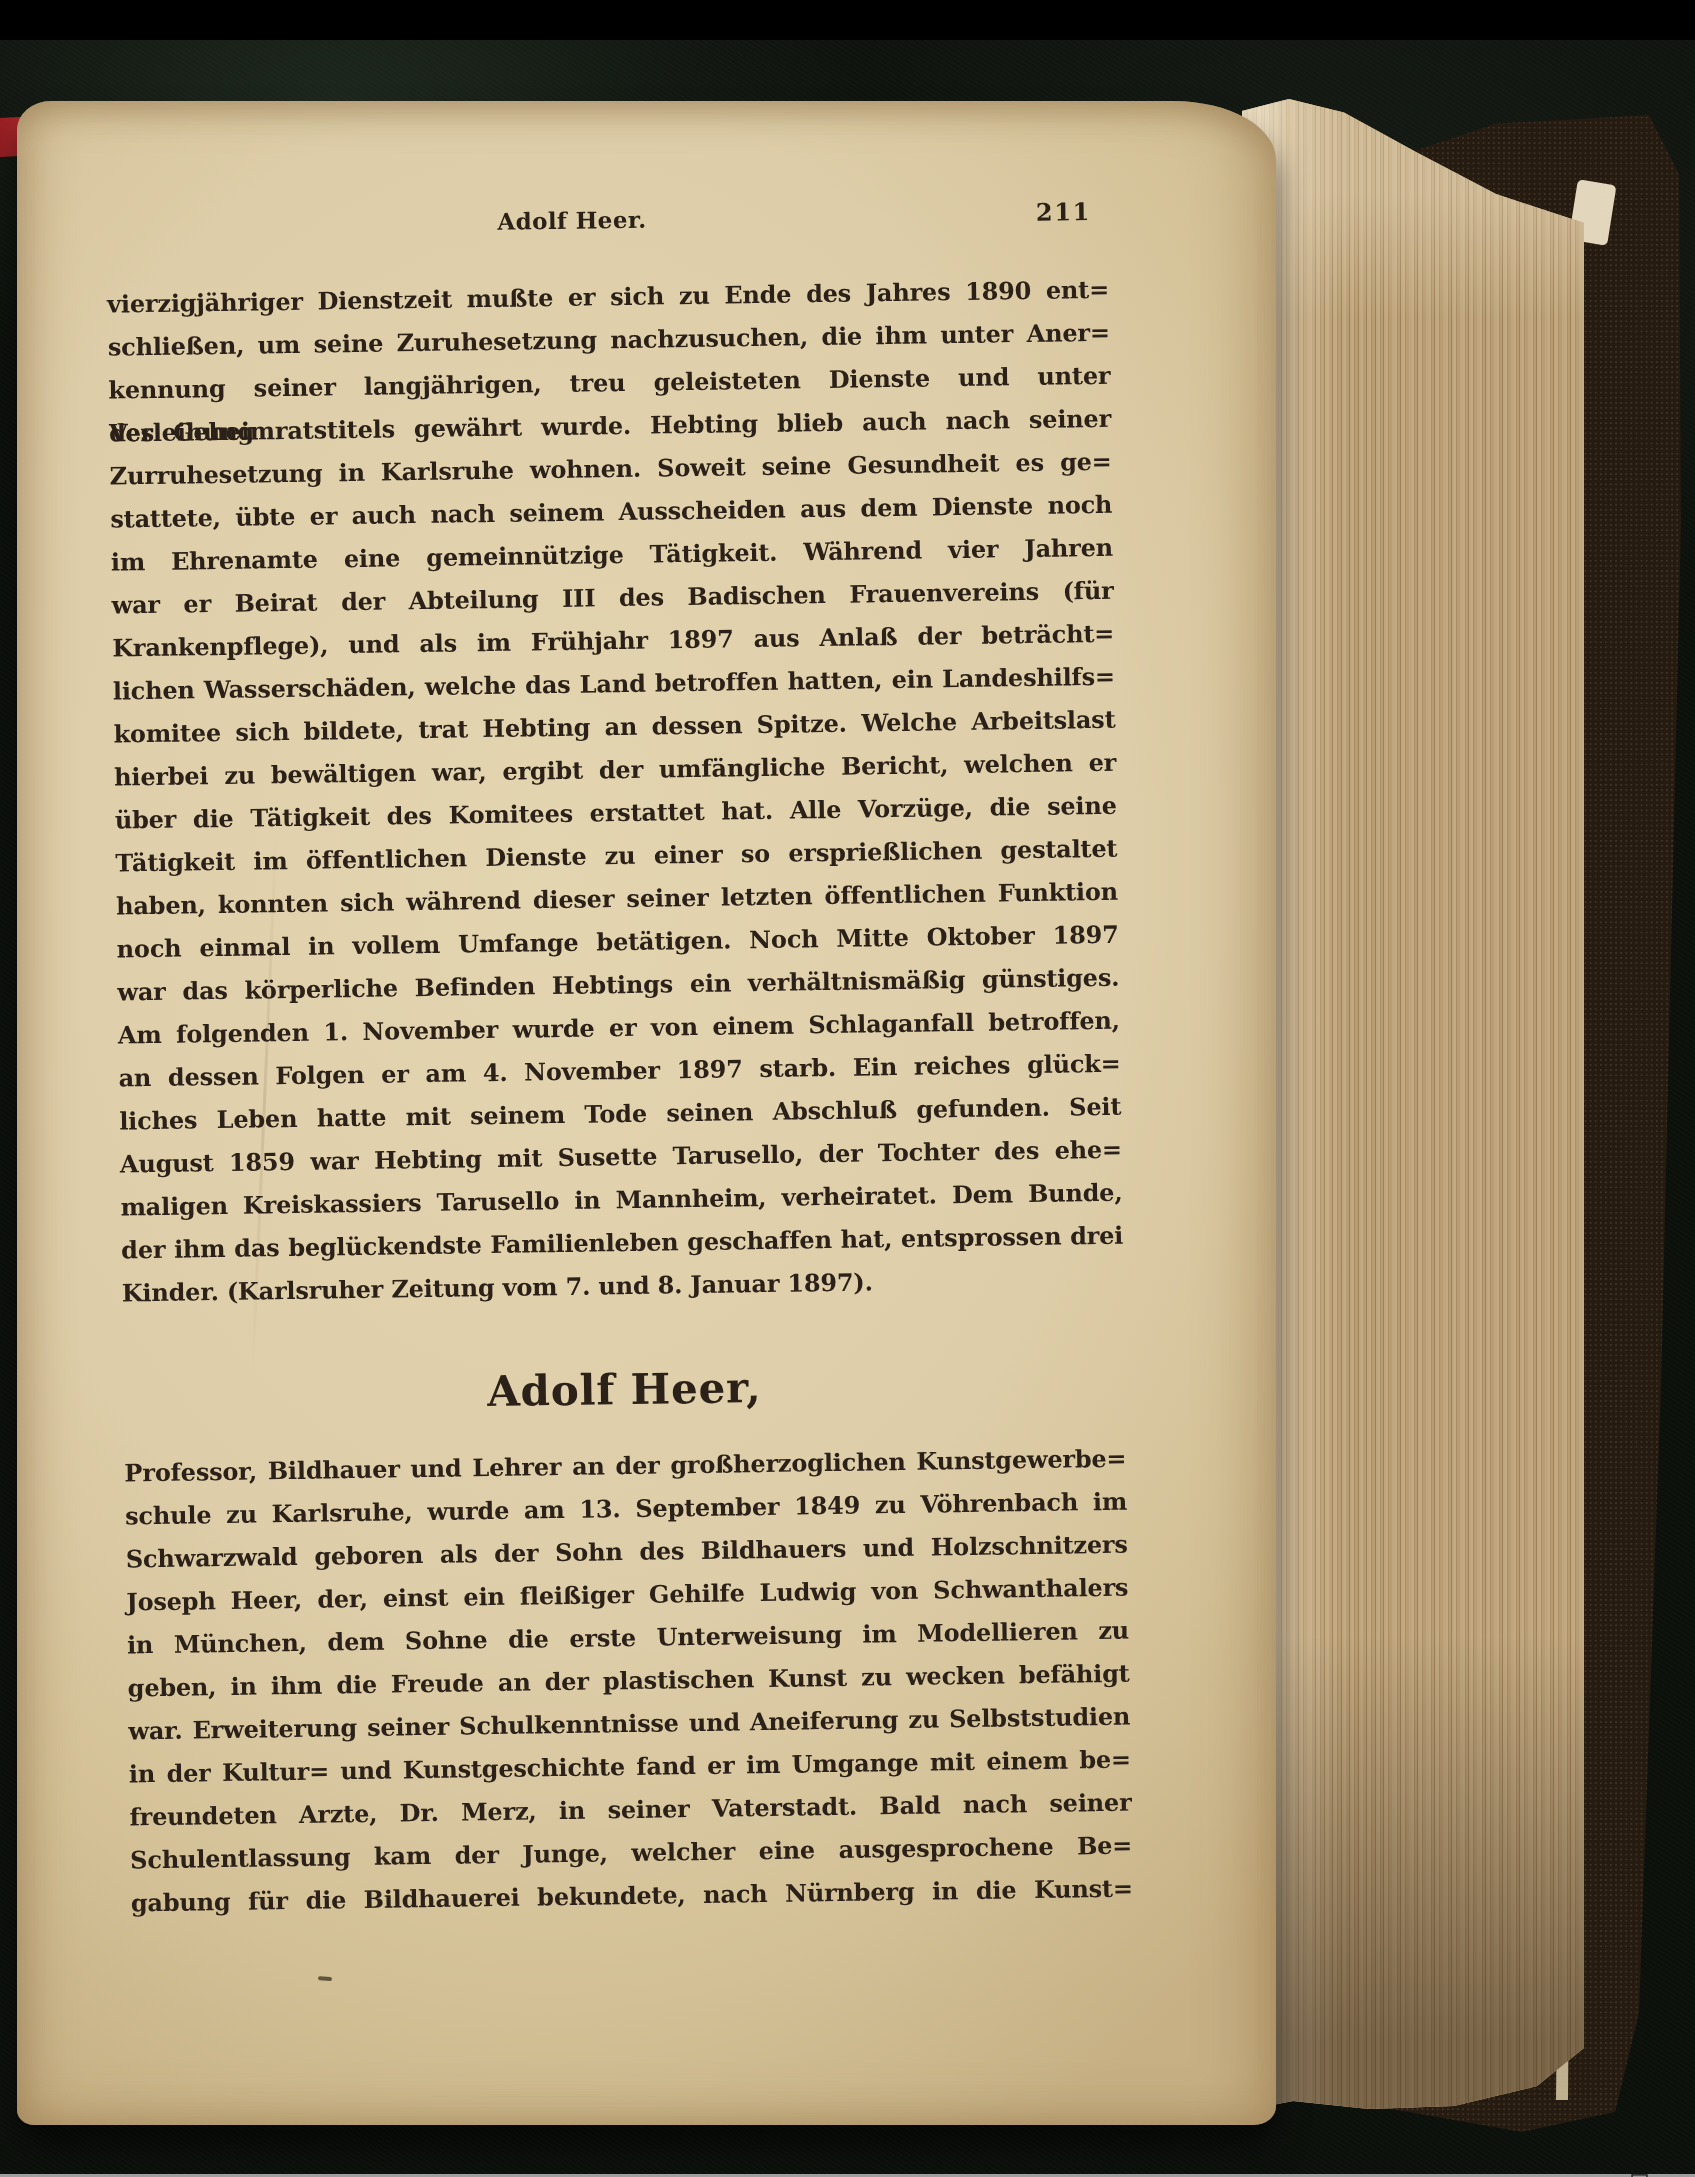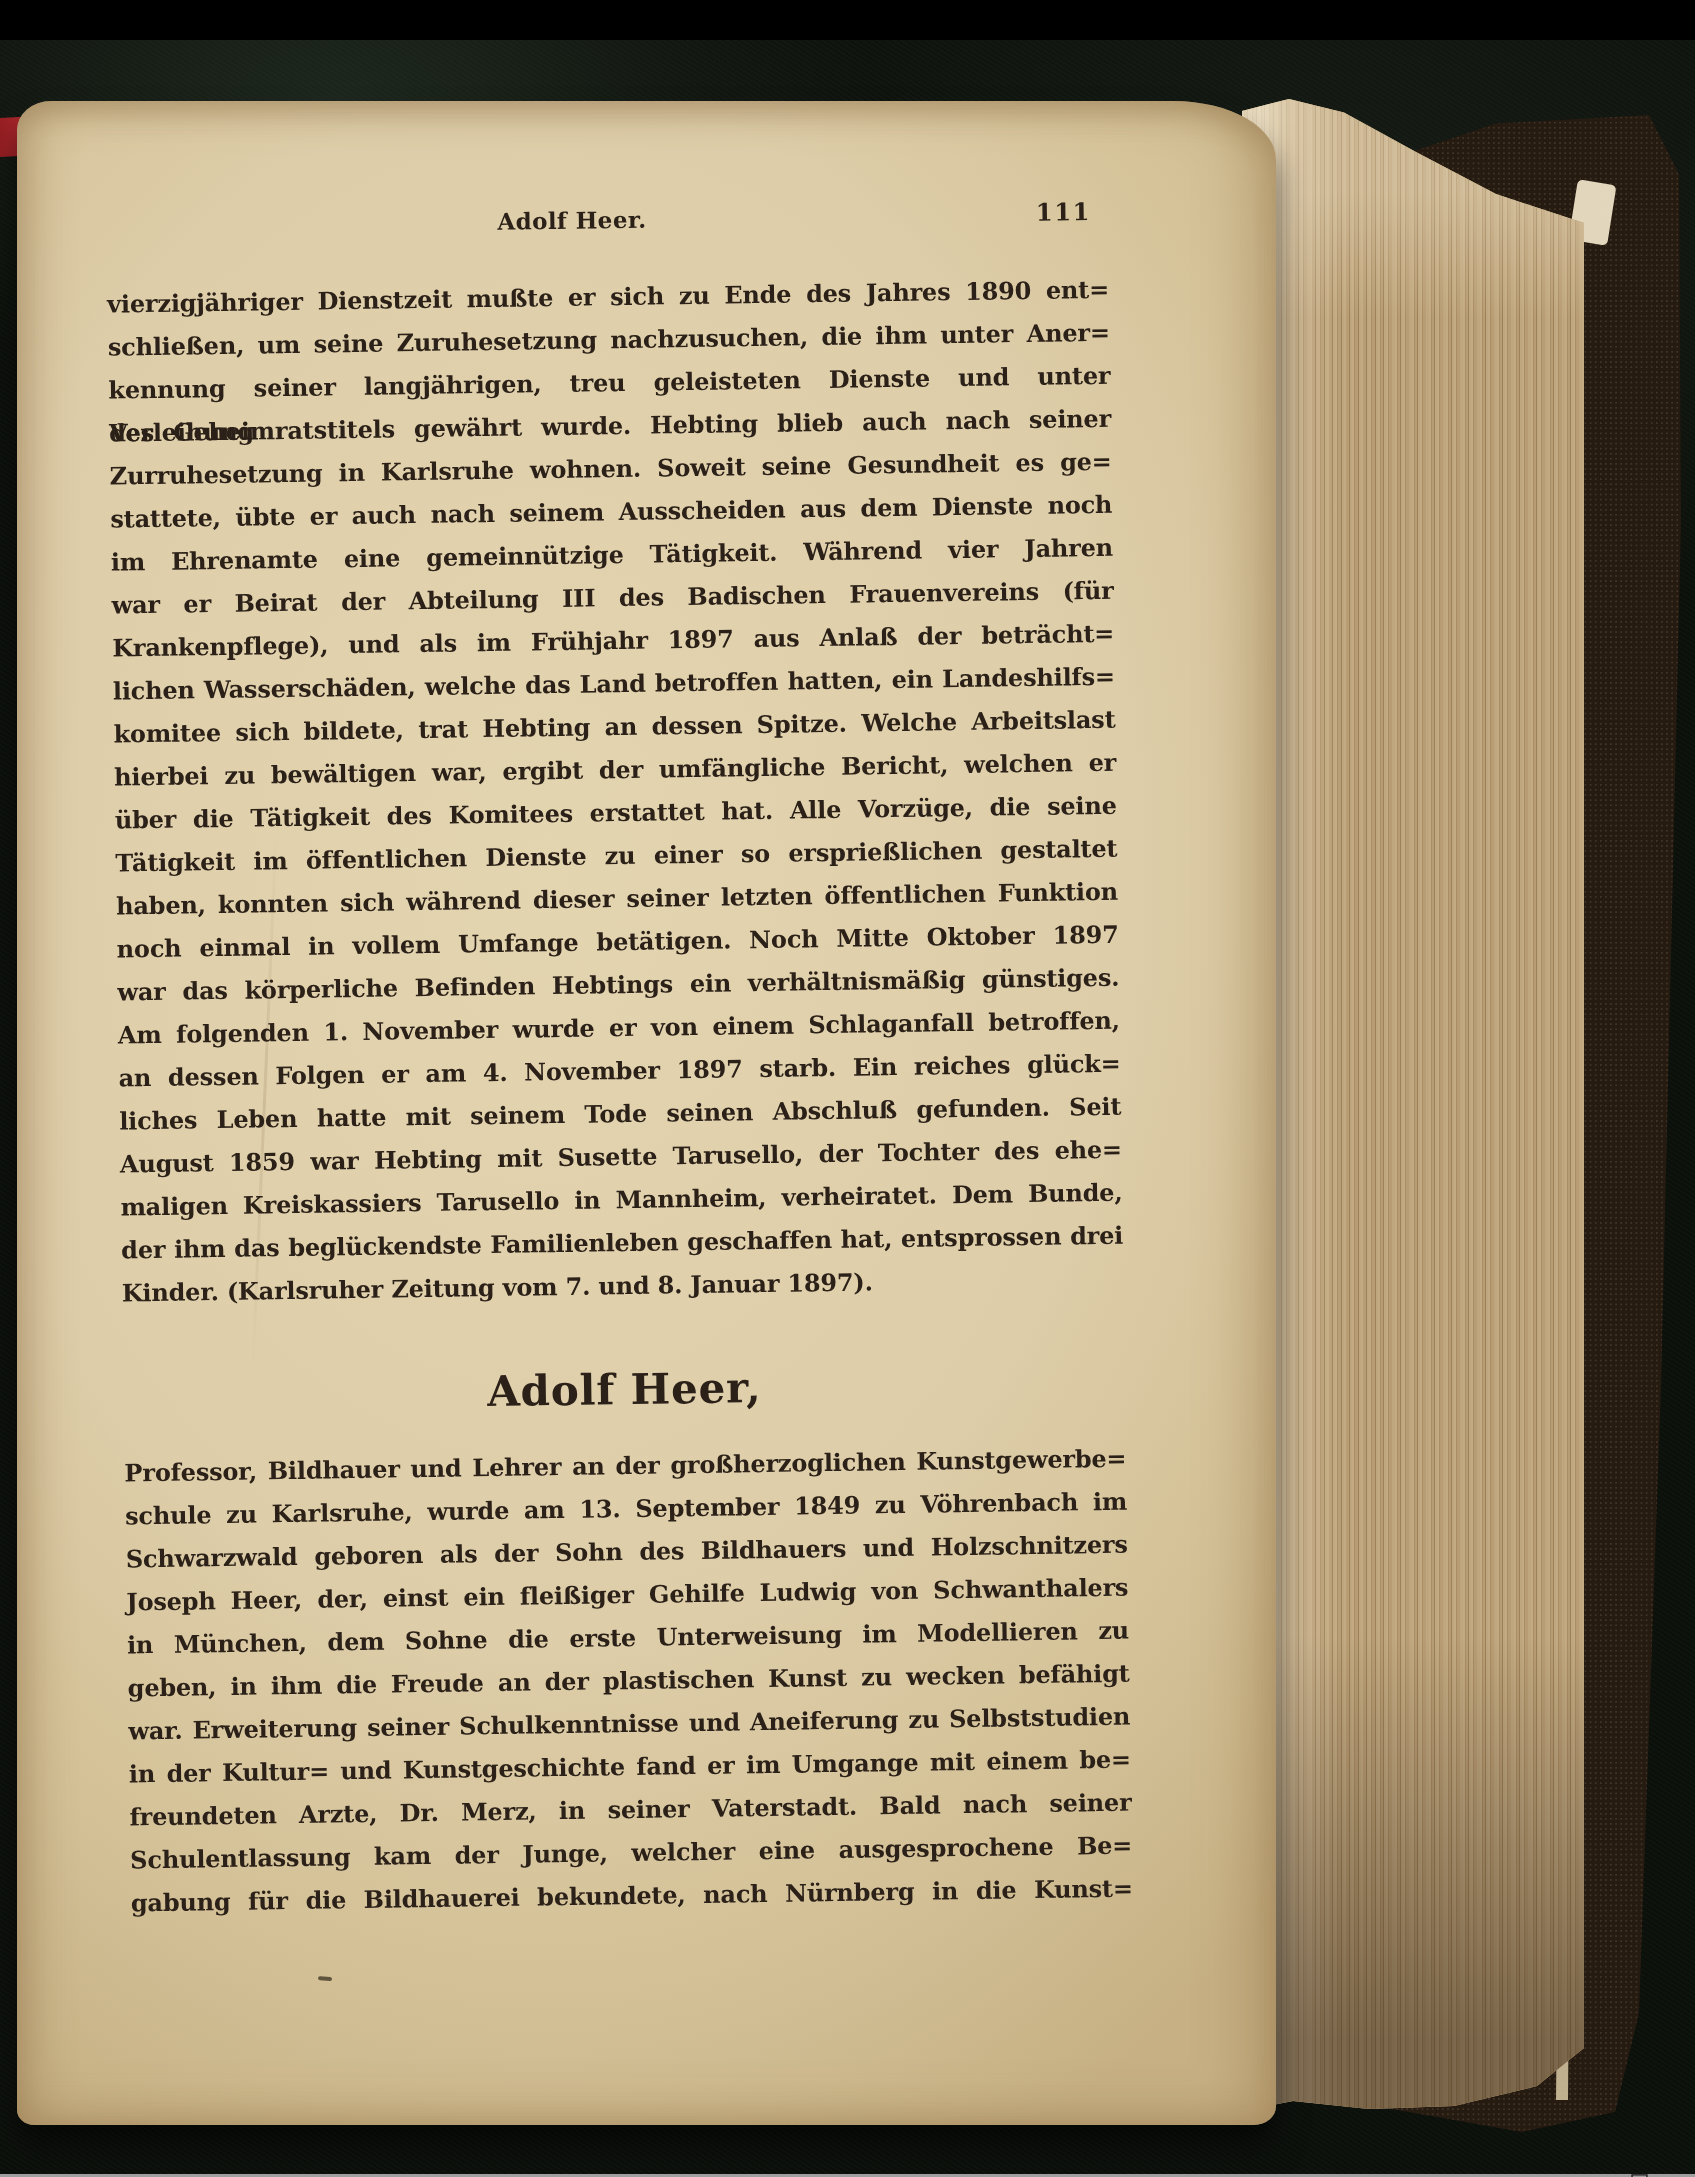--- a/index.html
+++ b/index.html
@@ -120,21 +120,21 @@
 
   <div class="cover-right"></div>
   <div class="paper-notch-top"></div>
   <div class="paper-sliver"></div>
   <div class="fore-edge"></div>
   <div class="bookmark"></div>
   <div class="page"></div>
 
   <div class="text-layer">
     <div class="running-header">Adolf Heer.</div>
-    <div class="page-num">111</div>
+    <div class="page-num">211</div>
 
     <div class="para para1">
       <div class="line">vierzigjähriger Dienstzeit mußte er sich zu Ende des Jahres 1890 ent=</div>
       <div class="line">schließen, um seine Zuruhesetzung nachzusuchen, die ihm unter Aner=</div>
       <div class="line">kennung seiner langjährigen, treu geleisteten Dienste und unter Verleihung</div>
       <div class="line">des Geheimratstitels gewährt wurde. Hebting blieb auch nach seiner</div>
       <div class="line">Zurruhesetzung in Karlsruhe wohnen. Soweit seine Gesundheit es ge=</div>
       <div class="line">stattete, übte er auch nach seinem Ausscheiden aus dem Dienste noch</div>
       <div class="line">im Ehrenamte eine gemeinnützige Tätigkeit. Während vier Jahren</div>
       <div class="line">war er Beirat der Abteilung III des Badischen Frauenvereins (für</div>

